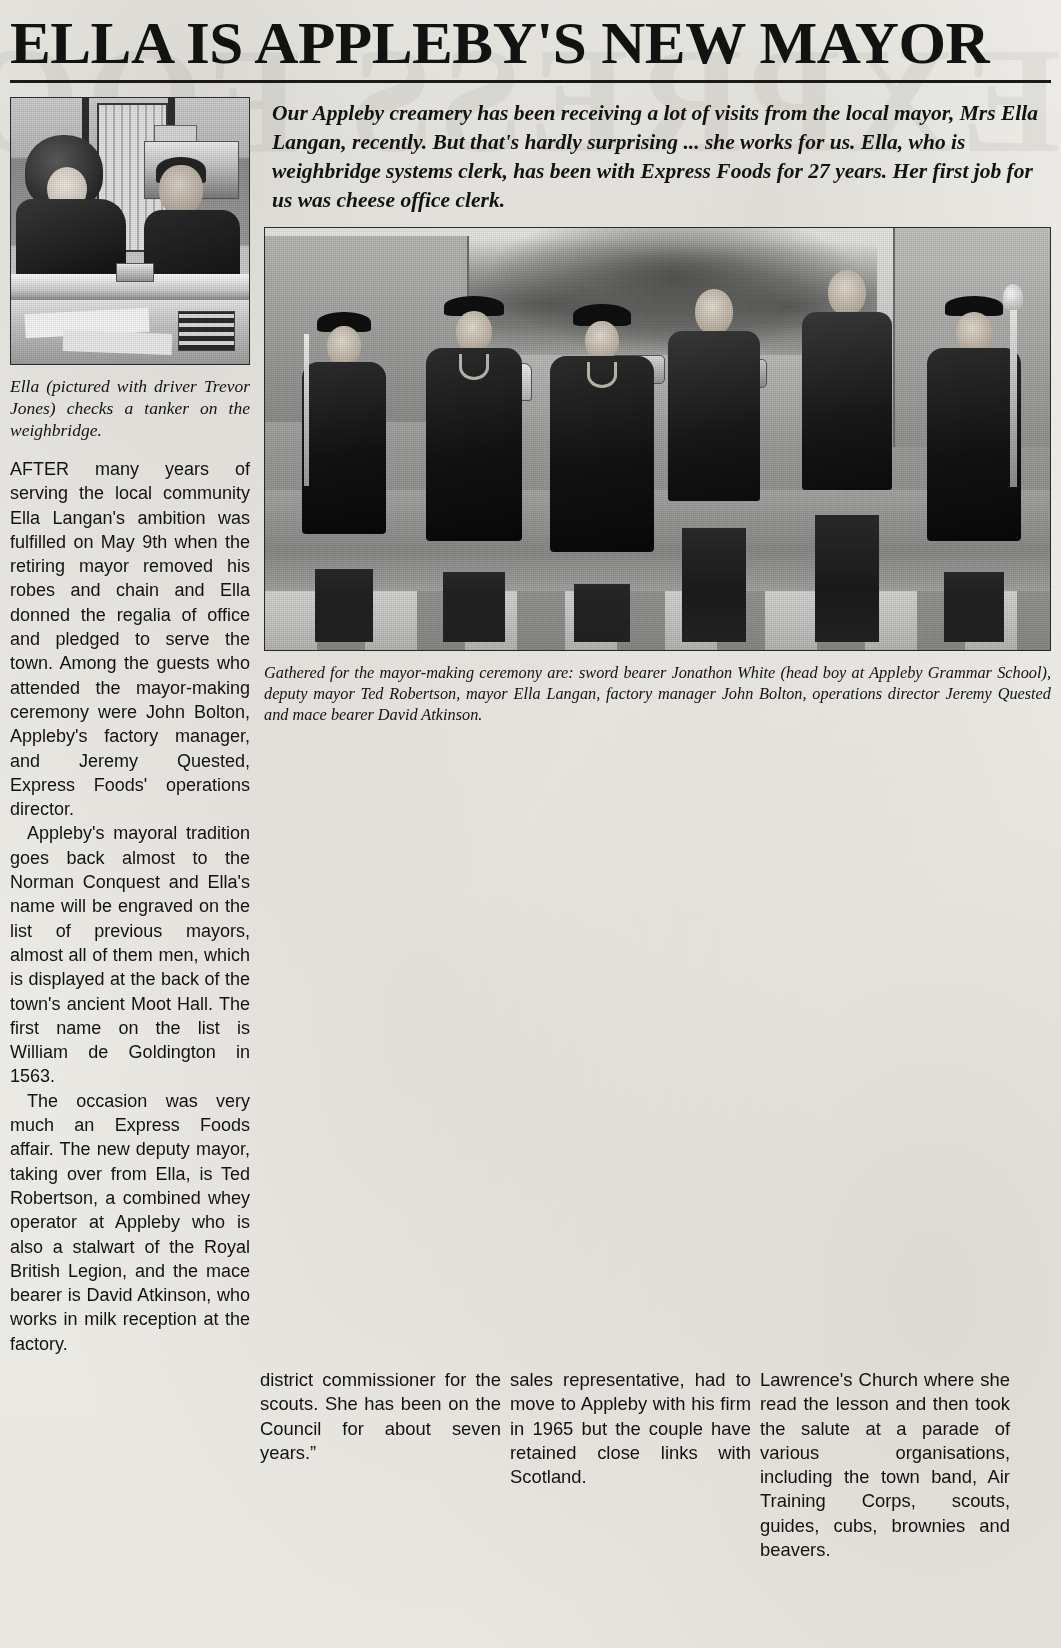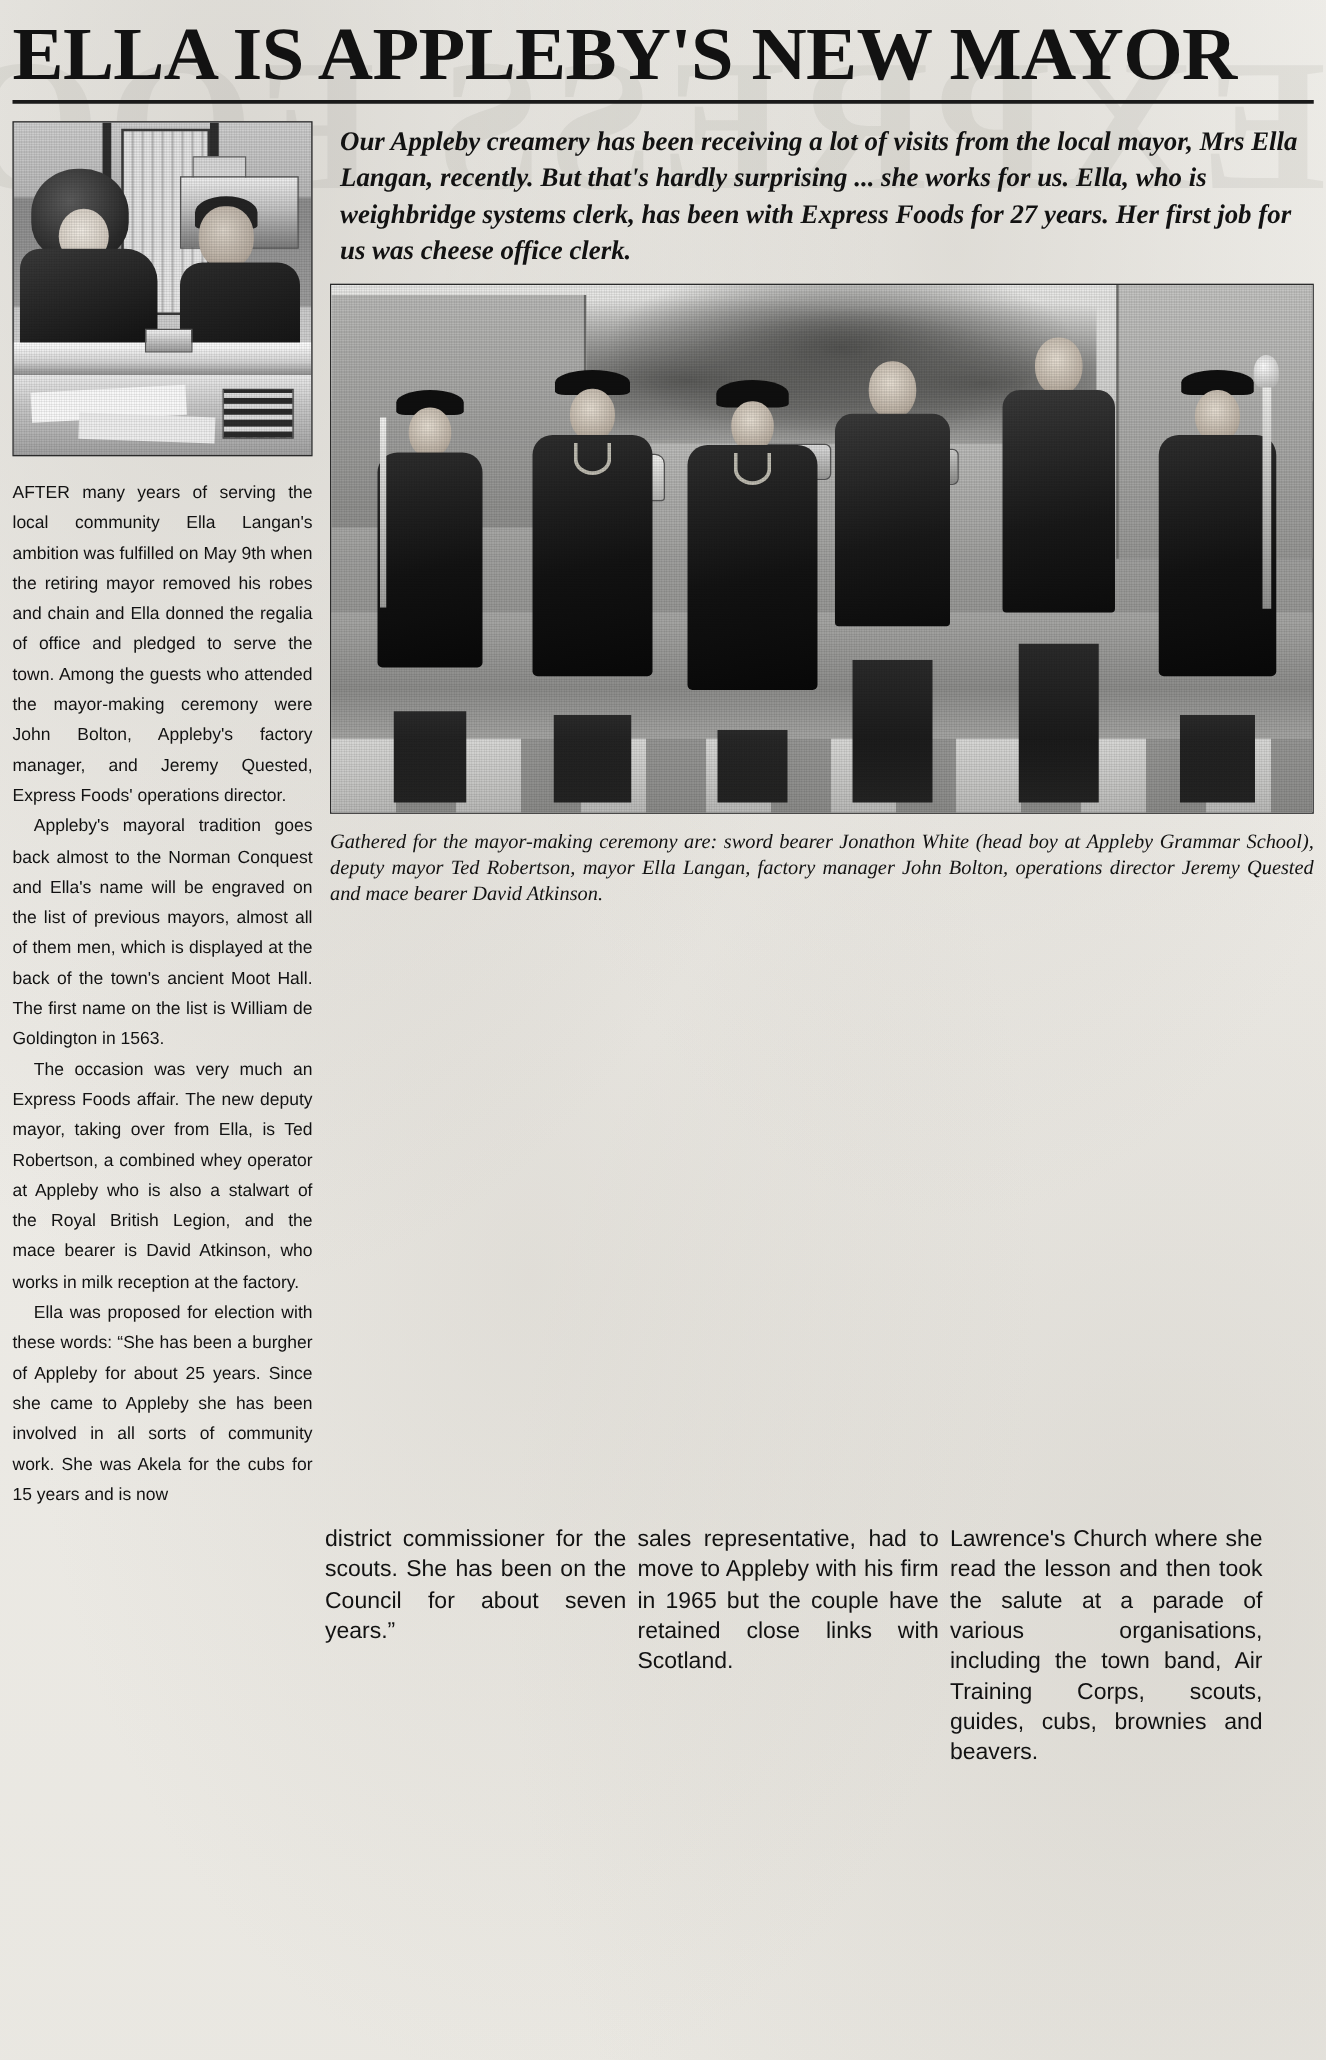--- a/index.html
+++ b/index.html
@@ -220,21 +220,21 @@
     text-align: justify;
     text-justify: inter-word;
     hyphens: manual;
   }
   .bodycol p { margin: 0; }
   .col-1 { padding-right: 13px; }
 
   
   .leftbody {
     font-family: "Liberation Sans", sans-serif;
-    font-size: 14px;
+    font-size: 18px;
     line-height: 24.3px;
     text-align: justify;
     margin-top: 16px;
   }
   .leftbody p { margin: 0; }
   .leftbody p + p { text-indent: 17px; }
 </style>
 </head>
 <body>
 
@@ -264,26 +264,26 @@
           <div class="sp sp-man-body"></div>
           <div class="sp sp-counter"></div>
           <div class="sp sp-box"></div>
           <div class="sp sp-desk"></div>
           <div class="sp sp-paper1"></div>
           <div class="sp sp-paper2"></div>
           <div class="sp sp-keypad"></div>
         </div>
         <div class="ph-grain"></div>
       </div>
+      <div class="caption">Ella (pictured with driver Trevor Jones) checks a tanker on the weighbridge.</div>
 
       <div class="leftbody">
         <p>AFTER many years of serving the local community Ella Langan's ambition was fulfilled on May 9th when the retiring mayor removed his robes and chain and Ella donned the regalia of office and pledged to serve the town. Among the guests who attended the mayor-making ceremony were John Bolton, Appleby's factory manager, and Jeremy Quested, Express Foods' operations director.</p>
         <p>Appleby's mayoral tradition goes back almost to the Norman Conquest and Ella's name will be engraved on the list of previous mayors, almost all of them men, which is displayed at the back of the town's ancient Moot Hall. The first name on the list is William de Goldington in 1563.</p>
         <p>The occasion was very much an Express Foods affair. The new deputy mayor, taking over from Ella, is Ted Robertson, a combined whey operator at Appleby who is also a stalwart of the Royal British Legion, and the mace bearer is David Atkinson, who works in milk reception at the factory.</p>
-        <p>Ella was proposed for election with these words: “She has been a burgher of Appleby for about 25 years. Since she came to Appleby she has been involved in all sorts of community work. She was Akela for the cubs for 15 years and is now</p>
       </div>
     </div>
 
     <div class="col-right">
       <div class="standfirst">Our Appleby creamery has been receiving a lot of visits from the local mayor, Mrs Ella Langan,  recently. But that's hardly surprising ... she works for us. Ella, who is weighbridge systems clerk, has been with Express Foods for 27 years. Her first job for us was cheese office clerk.</div>
 
       <div class="photo photo-big">
         <div class="ph-big-scene">
           <div class="bp bp-sky"></div>
           <div class="bp bp-trees"></div>

